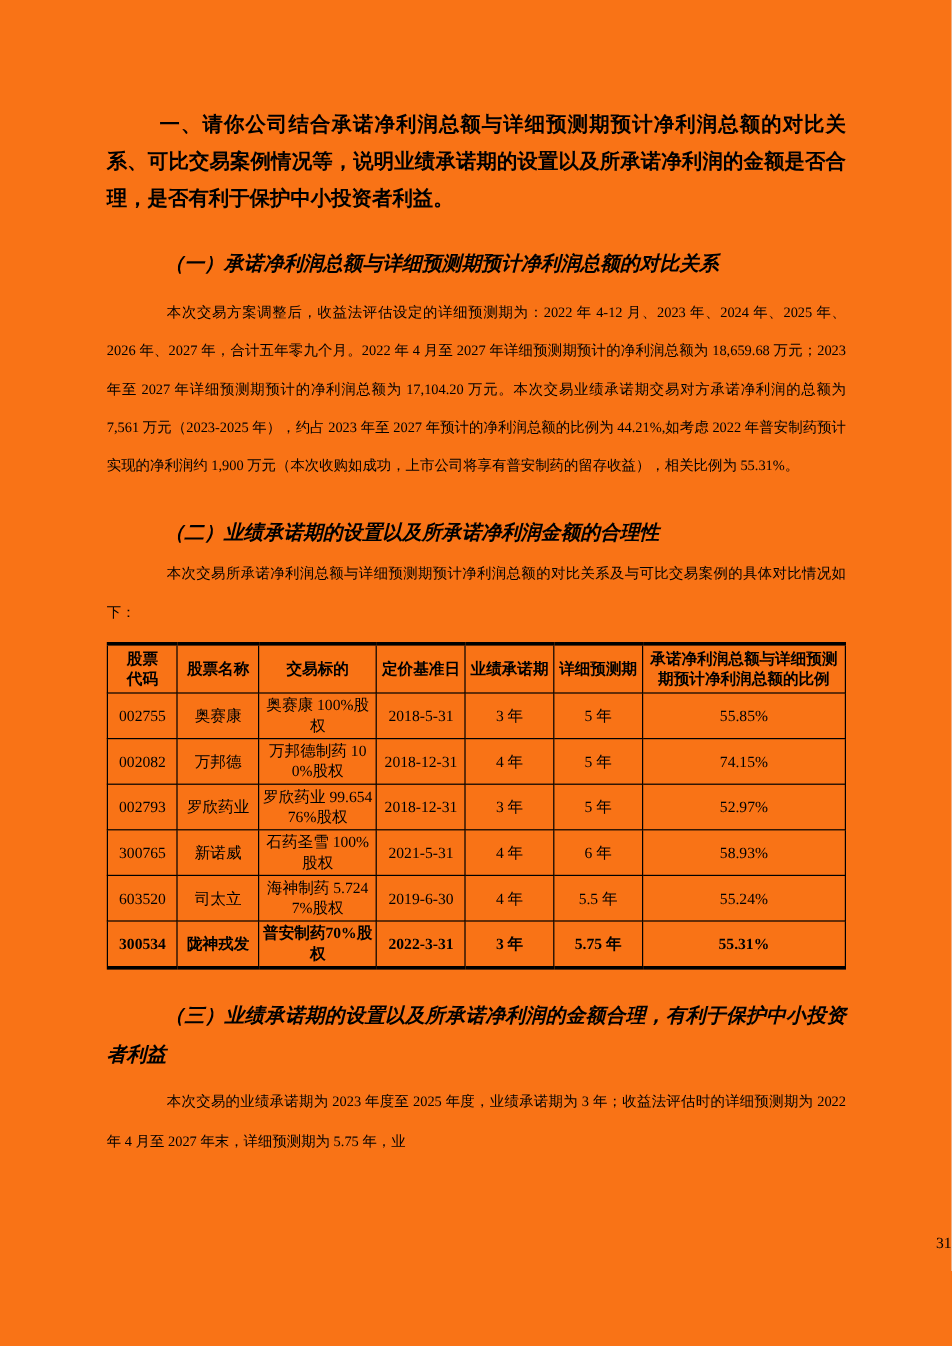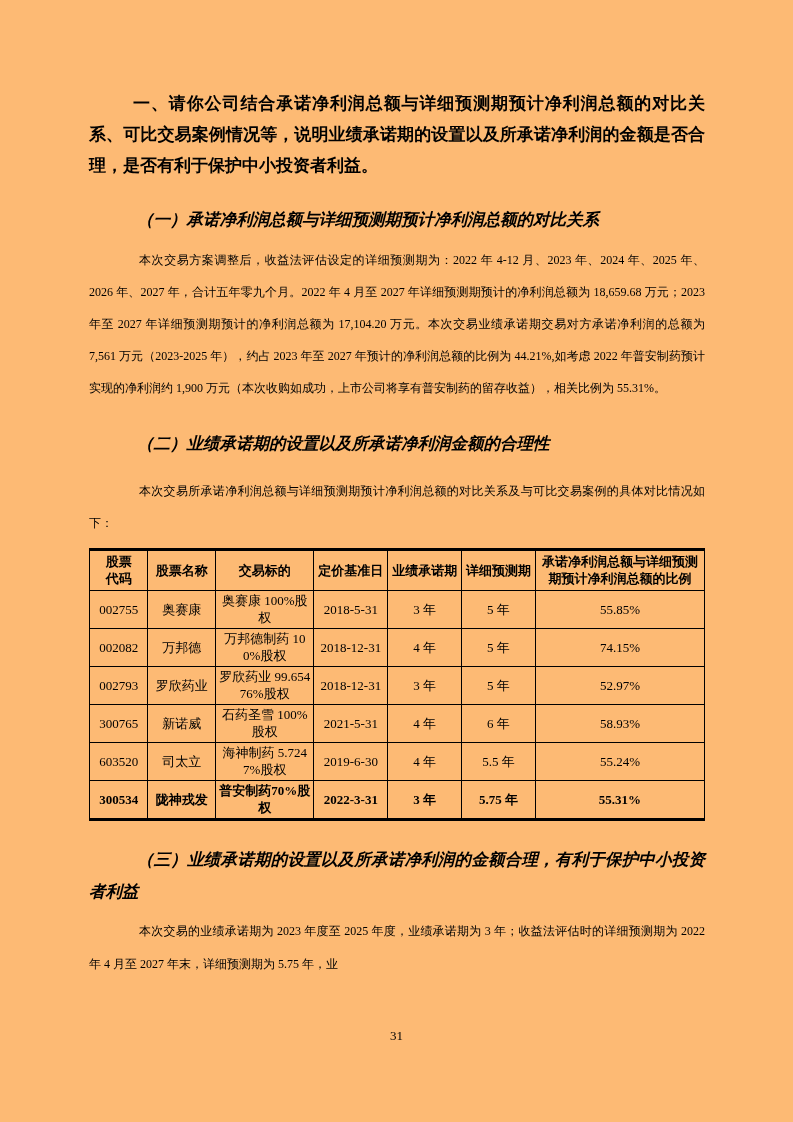--- a/index.html
+++ b/index.html
@@ -1,21 +1,21 @@
 <!DOCTYPE html>
 <html lang="zh"><head>
 <meta charset="utf-8">
 <style>
   html, body { margin: 0; padding: 0; background: #e8e8e8; }
   .page {
     position: relative;
     width: 793px;
     height: 1122px;
     margin: 0 auto;
-    background: #fdba74;
+    background: #f97316;
     color: #000000;
     font-family: "Liberation Serif", "DejaVu Serif", serif;
     overflow: hidden;
     box-sizing: border-box;
   }
   .content {
     padding: 88px 88px 0 89px; 
   }
   .h-main {
     margin: 0;
@@ -34,21 +34,21 @@
     text-indent: 48px;
     font-style: italic;
   }
   .para {
     margin: 8px 0 0 0;
     font-size: 12px;
     line-height: 32.2px;
     text-align: justify;
     text-indent: 50px;
   }
-  .para.tight { margin-top: 16px; }
+  .para.tight { margin-top: 3px; }
   table.cmp {
     width: 100%;
     border-collapse: collapse;
     margin-top: 9px;
     table-layout: fixed;
   }
   table.cmp th, table.cmp td {
     border: 1.5px solid #000;
     text-align: center;
     vertical-align: middle;
@@ -64,21 +64,21 @@
   }
   table.cmp thead tr th { border-top: 3.5px solid #000; }
   table.cmp tbody tr:last-child td { border-bottom: 3.5px solid #000; }
   table.cmp td { height: 29px; }
   table.cmp tr.bold-row td { font-weight: bold; }
   .page-number {
     position: absolute;
     top: 1028px;
     left: 0;
     width: 100%;
-    text-align: center;
+    text-align: right;
     font-size: 13px;
   }
 </style>
 </head>
 <body>
 
 <div class="page">
   <div class="content">
 
     <p class="h-main">一、请你公司结合承诺净利润总额与详细预测期预计净利润总额的对比关系、可比交易案例情况等，说明业绩承诺期的设置以及所承诺净利润的金额是否合理，是否有利于保护中小投资者利益。</p>

